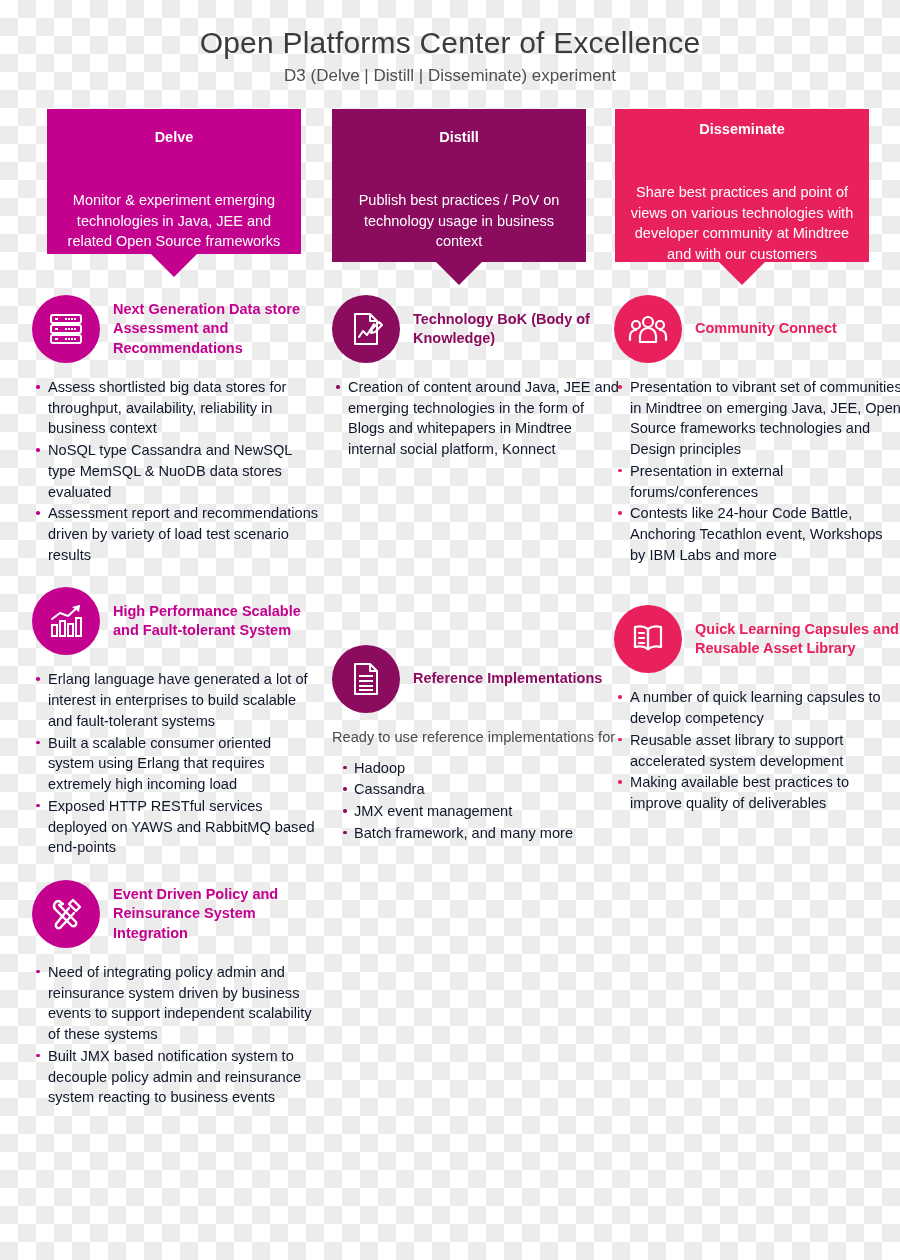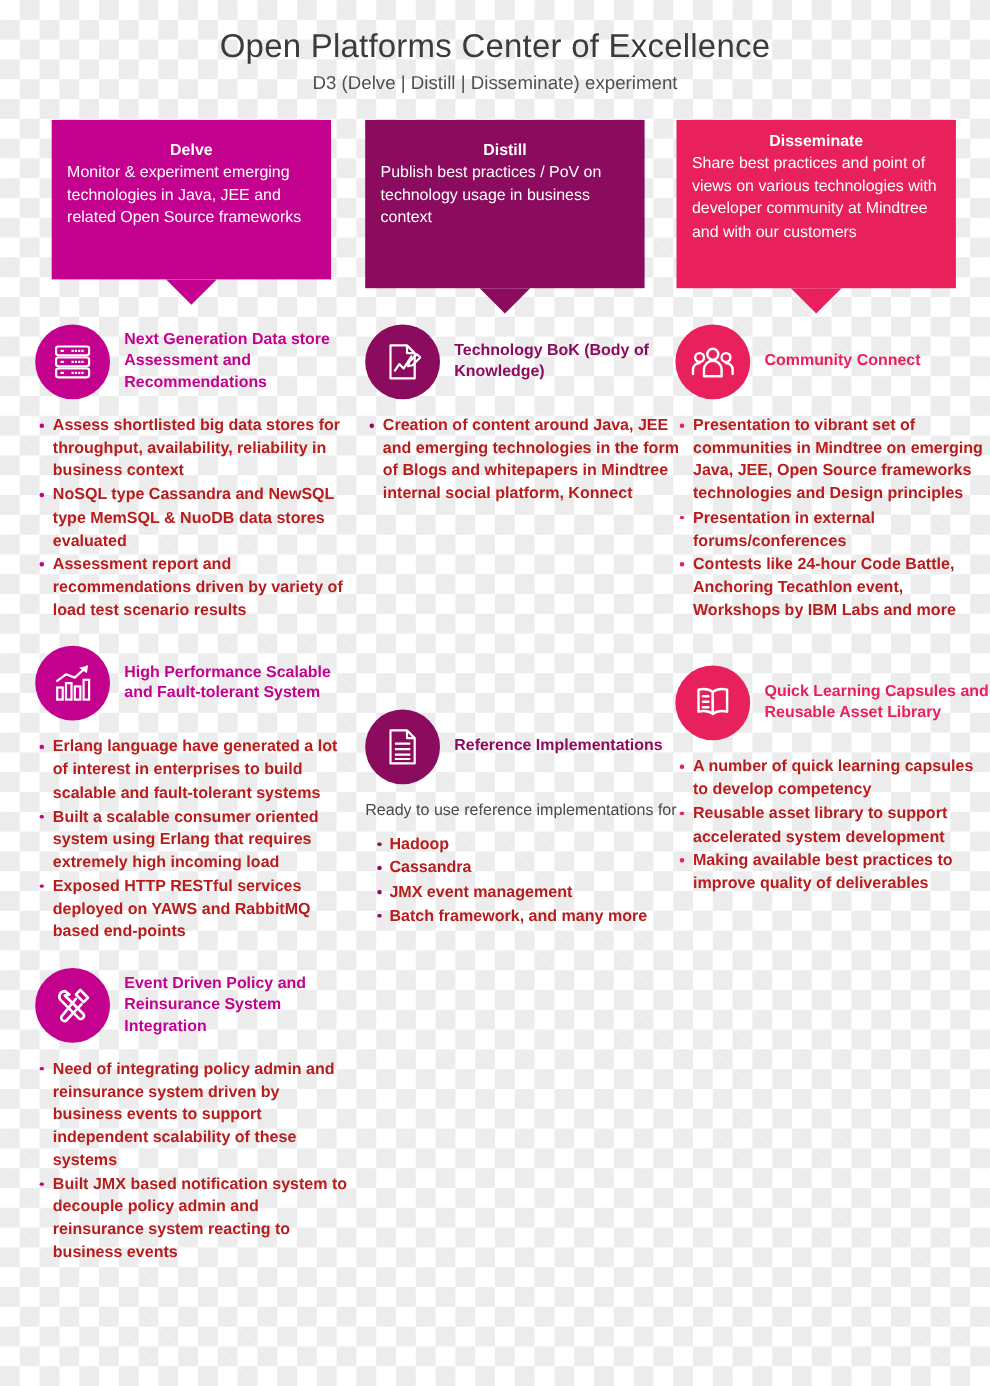--- a/index.html
+++ b/index.html
@@ -39,23 +39,24 @@
     position:relative;
     margin-top:23px;
     height:160px;
   }
   .banner{
     position:absolute;
     top:0;
     width:254px;
     height:145px;
     color:#fff;
+    text-align:center;
     box-sizing:border-box;
     padding:20px 14px 10px;
-    display:flex;flex-direction:column;justify-content:flex-start;align-items:center;
+    display:flex;flex-direction:column;justify-content:flex-start;align-items:center;gap:43px;
   }
   .banner .b-title{font-weight:bold;font-size:14.5px;margin-bottom:2px;}
   .banner .b-body{font-size:14.5px;line-height:1.42;}
   .banner .tail{
     position:absolute;left:50%;bottom:-23px;transform:translateX(-50%);
     width:0;height:0;
     border-left:23px solid transparent;
     border-right:23px solid transparent;
   }
   .banner.b1{left:47px;}
@@ -85,23 +86,22 @@
   }
 
   ul.bullets{
     margin:10px 0 0 0;padding:0;list-style:none;
   }
   ul.bullets li{
     position:relative;
     padding-left:16px;
     font-size:14.6px;
     line-height:1.42;
-    color:#b91c1c;
+    color:#0f172a;
     margin-bottom:1px;
-    font-weight:bold;
   }
   ul.bullets li:before{
     content:"";
     position:absolute;left:4px;top:8px;
     width:3.5px;height:3.5px;border-radius:50%;
   }
   .lead{
     font-size:14.6px;line-height:1.42;color:#4a4a4a;margin:10px 0 4px 0;
   }
   ul.bullets.indent li{padding-left:22px;}

